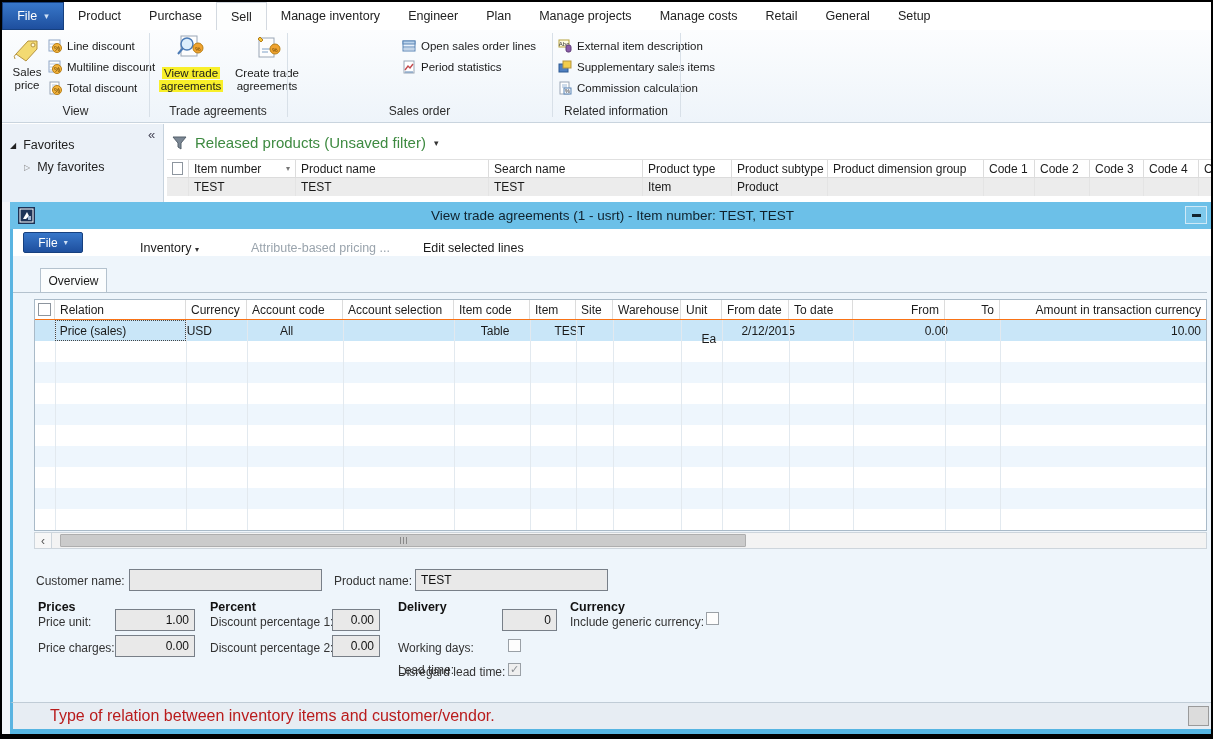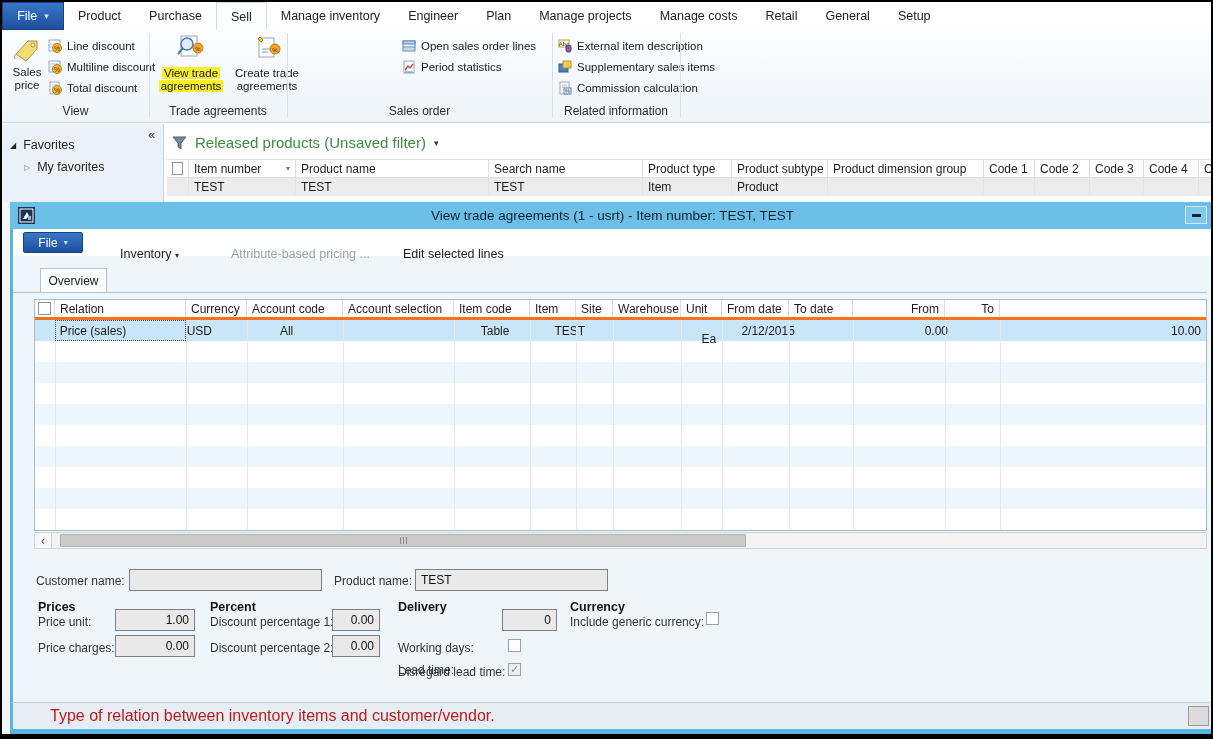--- a/index.html
+++ b/index.html
@@ -50,28 +50,28 @@
                display:flex; align-items:center; }
   .dlg-title .t { position:absolute; left:0; width:100%; text-align:center; font-size:13.5px; color:#10212c; }
   .minbtn { position:absolute; right:8px; top:4px; width:22px; height:18px; background:#7fc9ec;
             border:1px solid #cfe9f7; display:flex; align-items:center; justify-content:center; }
   .minbtn .dash { width:9px; height:3px; background:#13242e; }
   .dlg-frame { left:8px; top:227px; width:1205px; height:500px; background:#eef5fb; border-left:3px solid #5ab4e1; }
   .menubar { left:8px; top:227px; width:1205px; height:27px; background:#fff; border-left:3px solid #5ab4e1; }
   .mfile { position:absolute; left:10px; top:3px; width:60px; height:21px; background:linear-gradient(#3877c9,#1e4f9e);
            border:1px solid #16407f; border-radius:2px; color:#fff; display:flex; align-items:center;
            justify-content:center; gap:6px; font-size:12px; }
-  .mitem { position:absolute; top:18px; font-size:12.5px; color:#1a1a1a; }
+  .mitem { position:absolute; top:12px; font-size:12.5px; color:#1a1a1a;margin-left:20px; }
   .mitem.dis { color:#9aa4ad; }
   .tab-ov { left:38px; top:266px; width:67px; height:25px; background:#fbfdfe; border:1px solid #b4c2ce;
             border-bottom:none; display:flex; align-items:center; justify-content:center; font-size:12px; }
   .tabline { left:11px; top:290px; width:1194px; height:1px; background:#b4c2ce; }
 
   .grid { left:32px; top:297px; width:1173px; height:232px; background:#fff; border:1px solid #a9bac8; }
-  .ghead { display:flex; height:20px; border-bottom:3px solid #f97316; background:#fff; }
+  .ghead { display:flex; height:20px; border-bottom:1px solid #f97316; background:#fff; }
   .grow1 { position:absolute; left:0; top:20px; width:100%; height:21px; background:#c9e6f8; display:flex; }
   .stripe { position:absolute; left:0; width:100%; height:21px; }
   .stripe.t { background:#eef6fd; }
   .vline { position:absolute; top:20px; height:210px; width:1px; background:#e2e9ef; }
   .focuscell { position:absolute; left:20px; top:20px; width:131px; height:21px; border:1px dotted #444; }
 
   .hscroll { left:32px; top:530px; width:1173px; height:17px; background:#f3f3f3; border:1px solid #cdd5dc;
              display:flex; align-items:stretch; }
   .harrow { width:17px; border-right:1px solid #cdd5dc; display:flex; align-items:center; justify-content:center;
             color:#555; font-size:12px; background:#f7f7f7; }
@@ -363,20 +363,21 @@
       <div class="hc" style="width:111px;">Account selection</div>
       <div class="hc" style="width:76px;">Item code</div>
       <div class="hc" style="width:46px;">Item</div>
       <div class="hc" style="width:37px;">Site</div>
       <div class="hc" style="width:68px;">Warehouse</div>
       <div class="hc" style="width:41px;">Unit</div>
       <div class="hc" style="width:67px;">From date</div>
       <div class="hc" style="width:64px;">To date</div>
       <div class="hc r" style="width:92px;">From</div>
       <div class="hc r" style="width:55px;">To</div>
+      <div class="hc r" style="width:206px;border-right:none;">Amount in transaction currency</div>
     </div>
 
     <div class="grow1">
       <div class="cell" style="width:20px;border-right:none;"></div>
       <div class="cell" style="width:131px;border-right:none;">Price (sales)</div>
       <div class="cell" style="width:61px;border-right:none;">USD</div>
       <div class="cell" style="width:96px;border-right:none;margin-left:34px;">All</div>
       <div class="cell" style="width:111px;border-right:none;"></div>
       <div class="cell" style="width:76px;border-right:none;">Table</div>
       <div class="cell" style="width:46px;border-right:none;">TEST</div>

